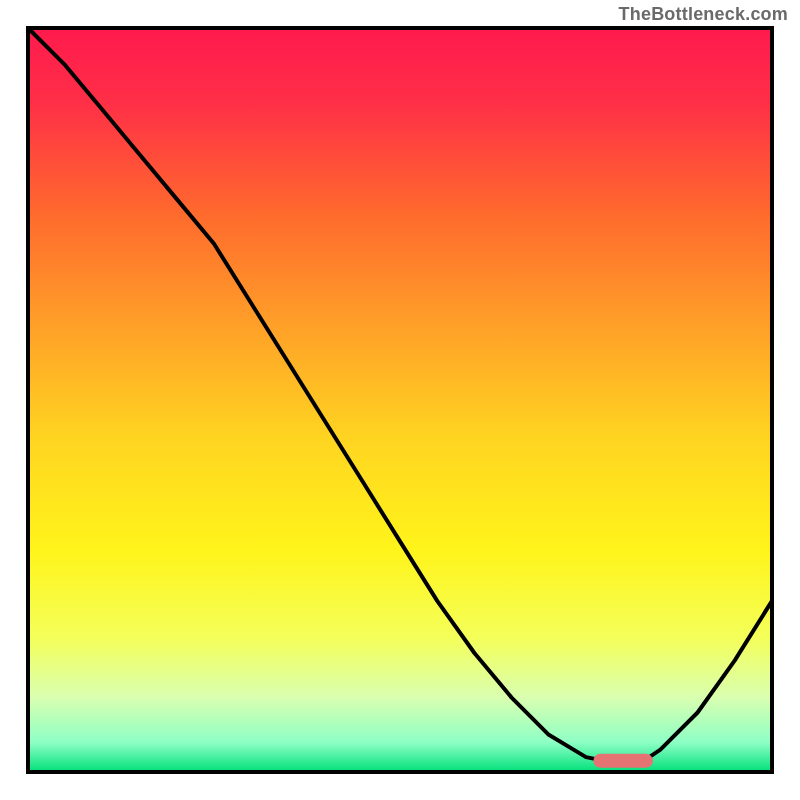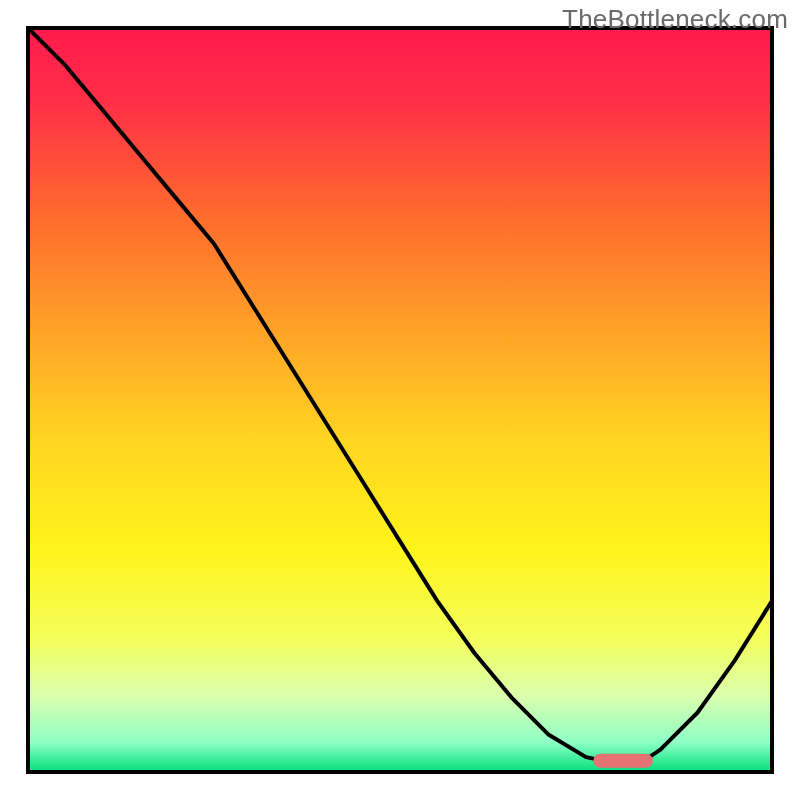--- a/index.html
+++ b/index.html
@@ -13,22 +13,22 @@
   }
   .stage {
     position: relative;
     width: 800px;
     height: 800px;
   }
   .watermark {
     position: absolute;
     top: 4px;
     right: 12px;
-    font-size: 26px;
-    font-weight: 400;
+    font-size: 18px;
+    font-weight: 700;
     color: #6a6a6a;
     letter-spacing: 0.2px;
     z-index: 10;
   }
   svg.chart {
     position: absolute;
     left: 0;
     top: 0;
     width: 800px;
     height: 800px;

